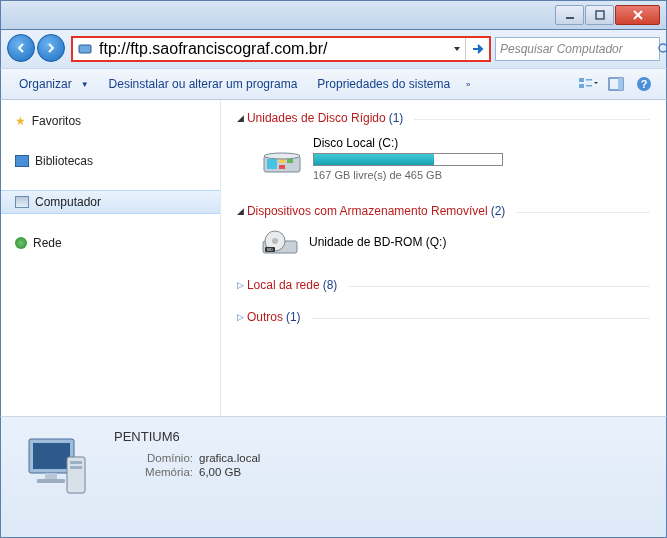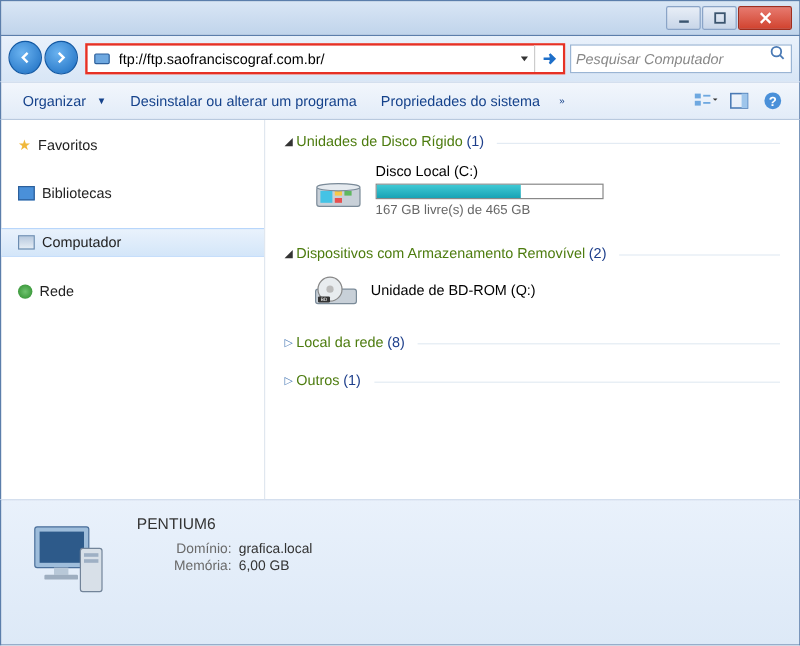--- a/index.html
+++ b/index.html
@@ -11,26 +11,26 @@
 .titlebar-btn svg { display: block; }
 
 .navbar { height: 38px; background: linear-gradient(to bottom, #e9f1fb, #d8e6f6); display: flex; align-items: center; padding: 0 6px; border-left: 1px solid #5b7eab; border-right: 1px solid #5b7eab; gap: 4px; }
 .nav-arrows { display: flex; width: 60px; height: 30px; }
 .nav-back, .nav-fwd { width: 28px; height: 28px; border-radius: 50%; background: radial-gradient(circle at 40% 35%, #6bb3f0, #1b6dc1); border: 1px solid #1359a3; display: flex; align-items: center; justify-content: center; cursor: pointer; }
 .nav-fwd { margin-left: 2px; }
 .nav-arrows svg { display: block; }
 
 .addr-wrap { flex: 1; display: flex; align-items: center; border: 2px solid #e63125; background: #fff; height: 26px; }
 .addr-icon { width: 16px; height: 16px; margin: 0 4px; }
-.addr-input { flex: 1; border: none; outline: none; font-size: 12px; padding: 0 2px; }
+.addr-input { flex: 1; border: none; outline: none; font-size: 16px; padding: 0 2px; }
 .addr-drop { width: 16px; display: flex; align-items: center; justify-content: center; cursor: pointer; }
 .addr-go { width: 24px; height: 22px; background: #fff; border-left: 1px solid #ccc; display: flex; align-items: center; justify-content: center; cursor: pointer; }
 .addr-go svg path { fill: #1e6fc9; }
 
-.search-wrap { width: 185px; height: 24px; border: 1px solid #9ab5d4; background: #fff; display: flex; align-items: flex-end; padding: 4px 4px; }
+.search-wrap { width: 165px; height: 24px; border: 1px solid #9ab5d4; background: #fff; display: flex; align-items: flex-start; padding: 4px 4px; }
 .search-input { flex: 1; border: none; outline: none; font-size: 12px; color: #888; font-style: italic; }
 .search-input::placeholder { color: #888; font-style: italic; }
 
 .toolbar { height: 32px; background: linear-gradient(to bottom, #f2f6fc, #e2ecf8); border-top: 1px solid #cad8ea; border-bottom: 1px solid #b8c9de; border-left: 1px solid #5b7eab; border-right: 1px solid #5b7eab; display: flex; align-items: center; padding: 0 8px; font-size: 12px; }
 .tool-btn { padding: 4px 10px; color: #15428b; border-radius: 2px; cursor: pointer; display: flex; align-items: center; gap: 3px; }
 .tool-chevron { font-size: 8px; color: #15428b; margin-left: 6px; cursor: pointer; }
 .tool-spacer { flex: 1; }
 .tool-icon { width: 24px; height: 24px; display: flex; align-items: center; justify-content: center; cursor: pointer; margin: 0 2px; }
 
 .body-area { display: flex; height: 316px; border-left: 1px solid #5b7eab; border-right: 1px solid #5b7eab; background: #fff; }
@@ -42,21 +42,21 @@
 .star-ic { color: #f0b83a; }
 .blue-sq { display:inline-block; width: 14px; height: 12px; background: #4a90d9; border: 1px solid #2c5f9b; }
 .comp-ic { display:inline-block; width: 14px; height: 12px; background: linear-gradient(#b8c9de, #e5edf5); border: 1px solid #6b8cb0; }
 .net-ic { display:inline-block; width: 12px; height: 12px; background: radial-gradient(circle, #6fc36f, #2a8a2a); border-radius: 50%; }
 
 .main { flex: 1; padding: 8px 16px; overflow-y: auto; font-size: 12px; }
 .section { margin-bottom: 12px; }
 .section-hdr { display: flex; align-items: center; gap: 3px; cursor: pointer; padding: 3px 0; }
 .sec-tri { font-size: 9px; color: #4a7ab5; }
 .sec-tri.open { color: #333; }
-.sec-title { color: #4d7c0f; }
+.sec-title { color: #b91c1c; }
 .sec-count { color: #1e3f8b; }
 .sec-line { flex: 1; border-bottom: 1px solid #e3ebf3; margin-left: 8px; margin-top: 2px; }
 
 .drive { display: flex; align-items: center; gap: 10px; padding: 8px 0 8px 24px; }
 .drive-ic { width: 42px; height: 34px; }
 .drive-info { flex: 1; }
 .drive-name { font-size: 12px; }
 .drive-bar { width: 190px; height: 13px; border: 1px solid #888; background: #fff; margin: 3px 0; }
 .drive-bar-fill { height: 100%; background: linear-gradient(to bottom, #3fc9d4, #18a3b5); }
 .drive-free { color: #666; font-size: 11px; }

